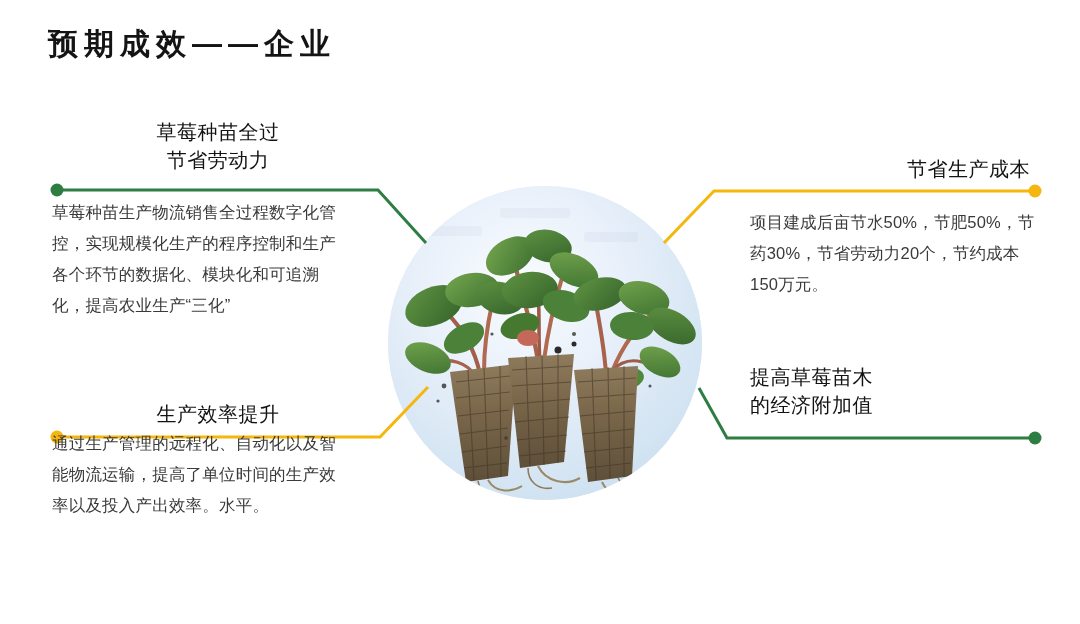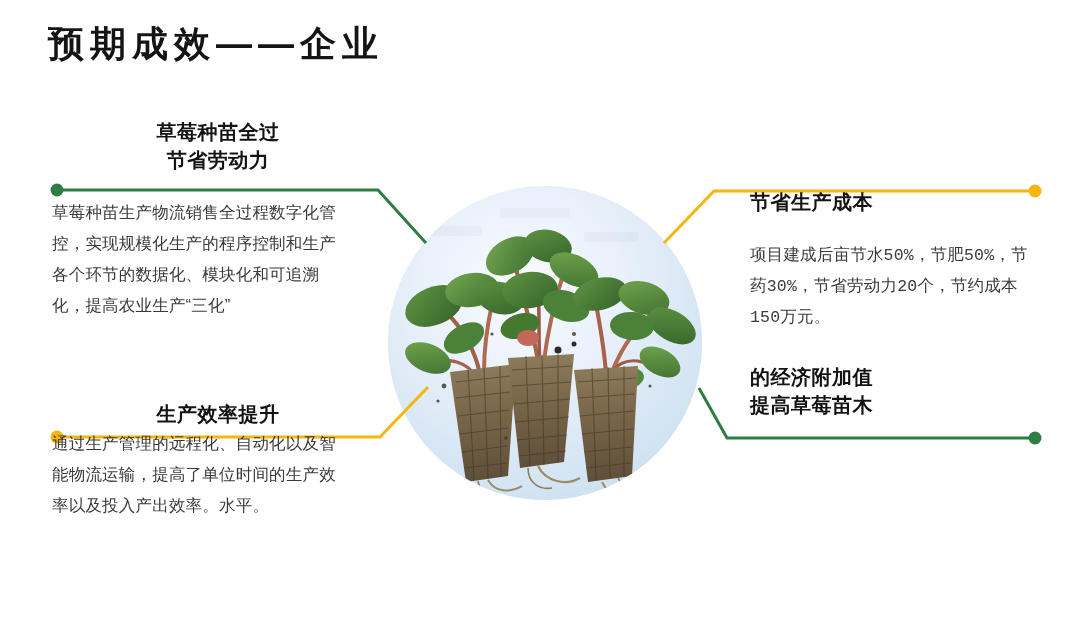--- a/index.html
+++ b/index.html
@@ -17,21 +17,21 @@
     width: 1080px;
     height: 624px;
     background: #ffffff;
   }
 
   
   .page-title {
     position: absolute;
     left: 48px;
     top: 22px;
-    font-size: 36px;
+    font-size: 30px;
     font-weight: 700;
     color: #141414;
     letter-spacing: 6px;
     line-height: 44px;
     white-space: nowrap;
   }
 
   
   .photo-circle {
     position: absolute;
@@ -53,21 +53,21 @@
     width: 1080px;
     height: 624px;
     pointer-events: none;
   }
 
   
   .block { position: absolute; }
 
   .block-heading {
     font-size: 20px;
-    font-weight: 700;
+    font-weight: 400;
     color: #131313;
     line-height: 28px;
     letter-spacing: 0.5px;
   }
   .block-body {
     font-size: 16.5px;
     color: #3a3a3a;
     line-height: 31px;
     letter-spacing: 0.2px;
   }
@@ -77,22 +77,22 @@
   #block-tl .block-heading { text-align: center; width: 256px; margin-left: 38px; }
   #block-tl .block-body { margin-top: 23px; width: 296px; }
 
   
   #block-bl { left: 52px; top: 400px; width: 300px; }
   #block-bl .block-heading { text-align: center; width: 256px; margin-left: 38px; }
   #block-bl .block-body { width: 296px; }
 
   
   #block-tr { left: 750px; top: 155px; width: 300px; }
-  #block-tr .block-heading { text-align: left; width: 280px; margin-top: 33px; }
-  #block-tr .block-body { margin-top: 24px; width: 286px; font-family: Liberation Mono, monospace; }
+  #block-tr .block-heading { text-align: right; width: 280px; }
+  #block-tr .block-body { margin-top: 24px; width: 286px; }
 
   
   #block-br { left: 750px; top: 363px; width: 300px; }
   #block-br .block-heading { text-align: left; width: 280px; }
   #block-br .block-body { margin-top: 25px; width: 290px; }
 </style>
 </head>
 <body>
 
 <div class="slide">
@@ -263,18 +263,18 @@
 
   <div class="block" id="block-tr">
     <div class="block-heading">
       <div>节省生产成本</div>
     </div>
     <div class="block-body">项目建成后亩节水50%，节肥50%，节药30%，节省劳动力20个，节约成本150万元。</div>
   </div>
 
   <div class="block" id="block-br">
     <div class="block-heading">
+      <div>提高草莓苗木</div>
       <div>的经济附加值</div>
-      <div>提高草莓苗木</div>
     </div>
   </div>
 
 </div>
 
 </body></html>

